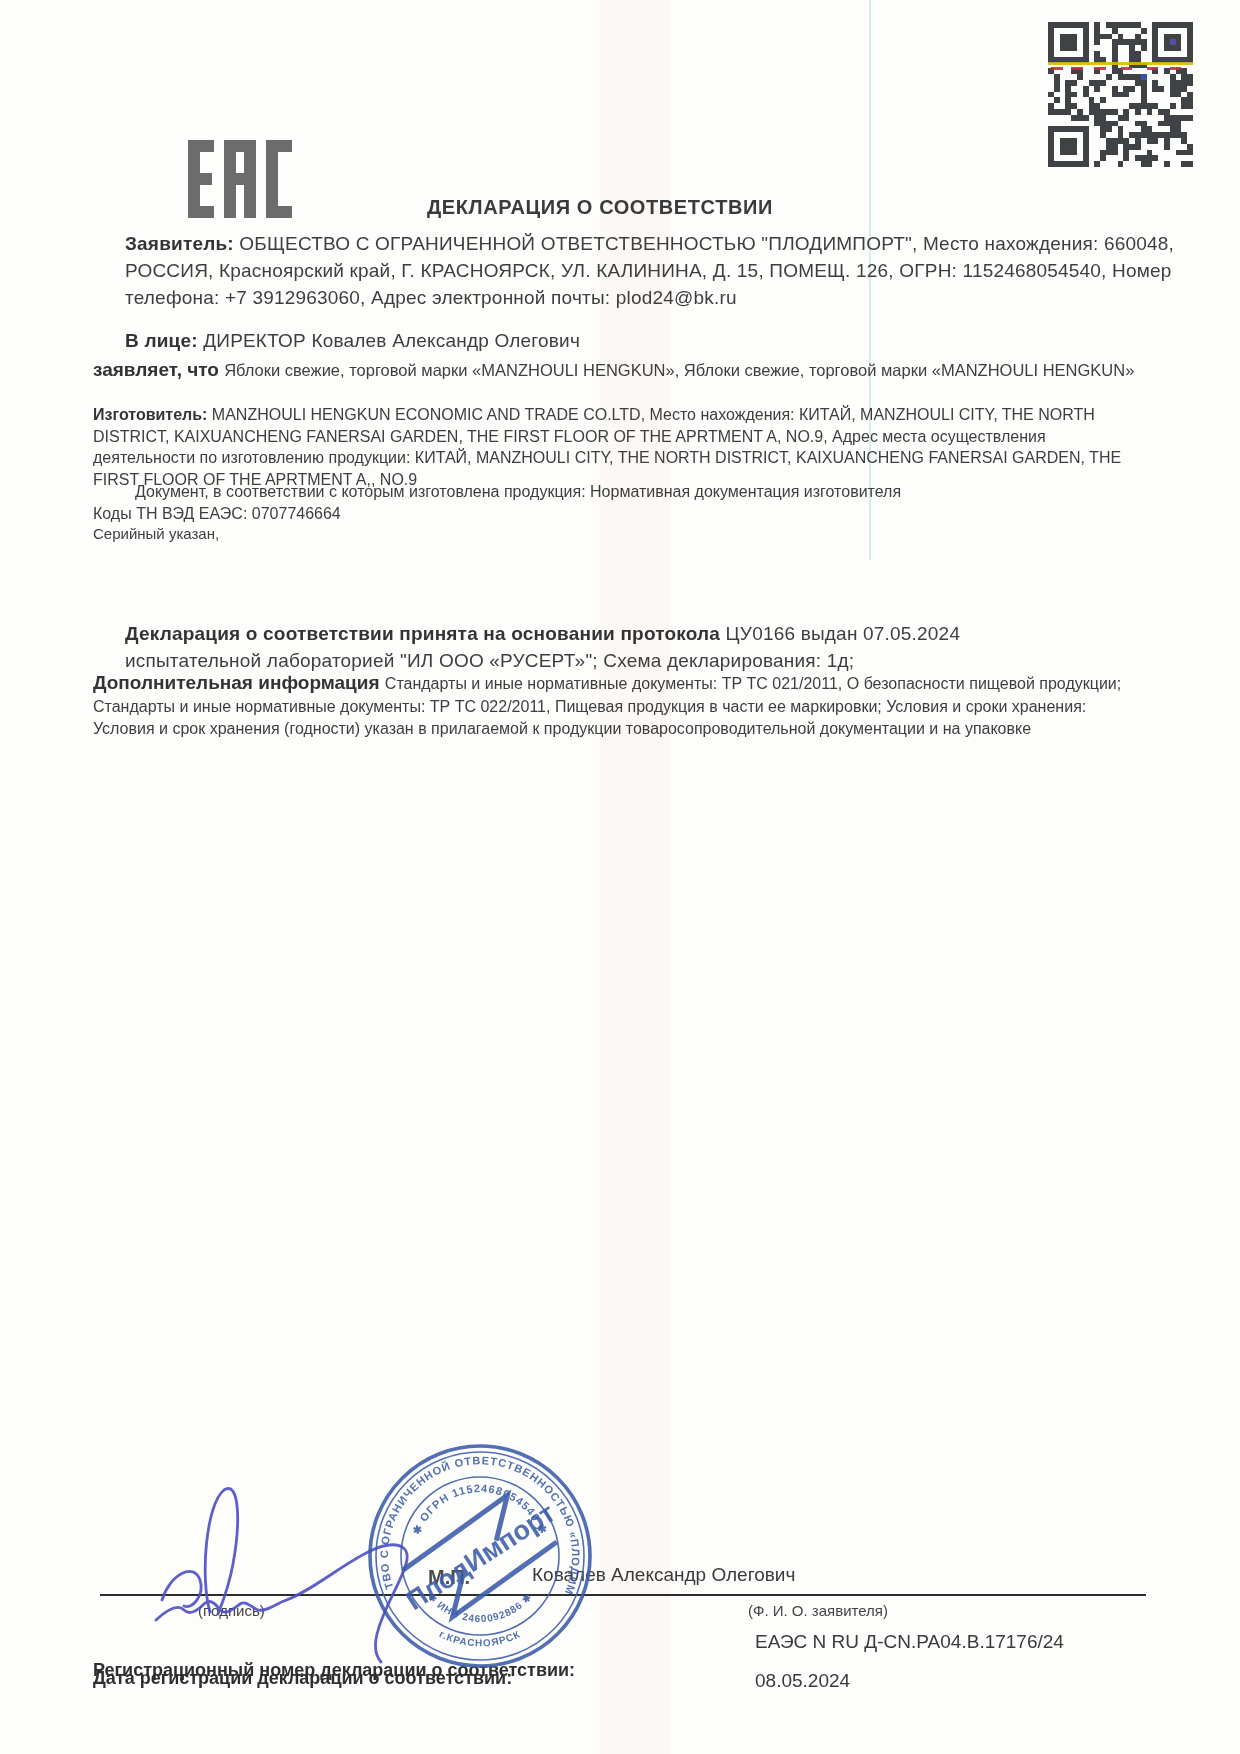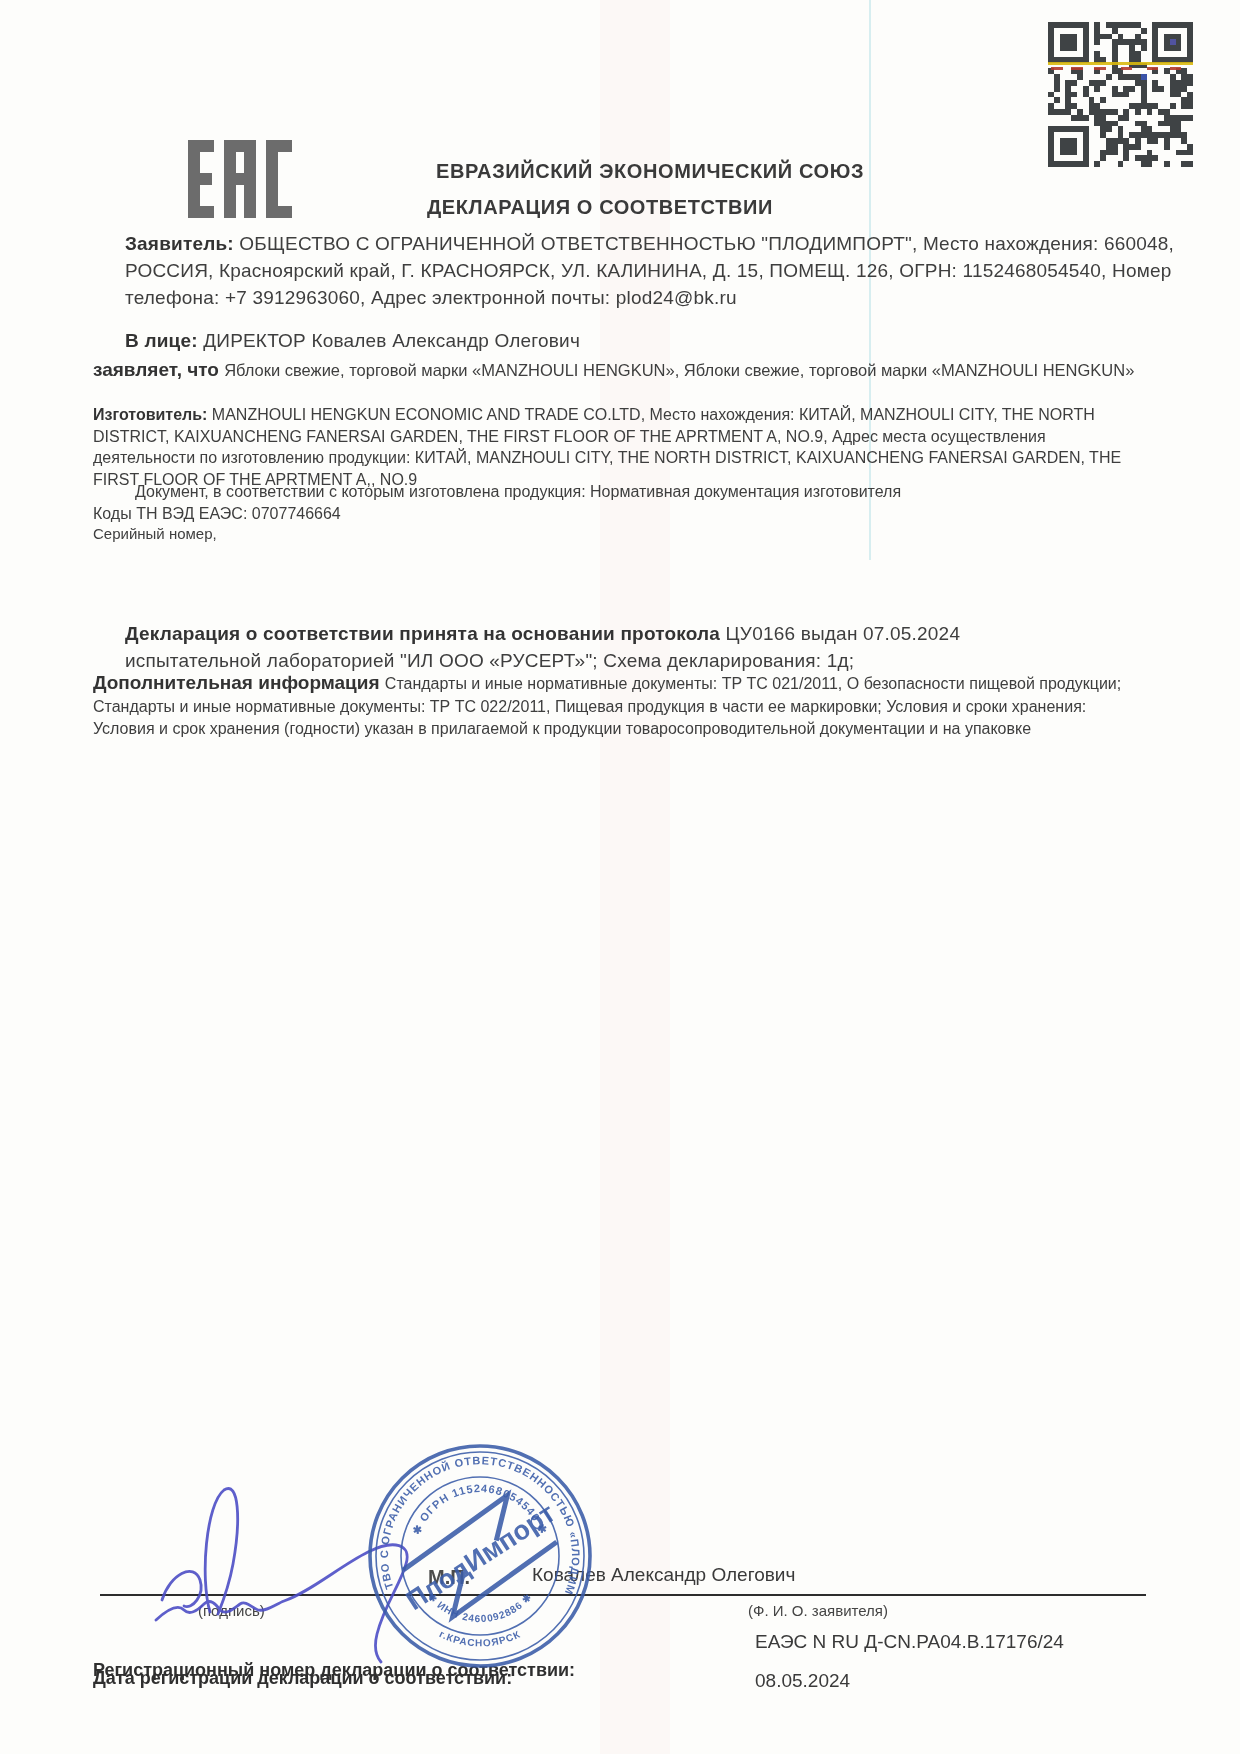--- a/index.html
+++ b/index.html
@@ -275,42 +275,41 @@
         <rect x="0.5" y="7.7" width="2" height="0.5" fill="#b33a2c" opacity="0.9"></rect>
         <rect x="4" y="7.7" width="2" height="0.5" fill="#b33a2c" opacity="0.9"></rect>
         <rect x="8" y="7.7" width="2" height="0.5" fill="#b33a2c" opacity="0.9"></rect>
         <rect x="12.5" y="7.7" width="2" height="0.5" fill="#b33a2c" opacity="0.9"></rect>
         <rect x="17" y="7.7" width="2" height="0.5" fill="#b33a2c" opacity="0.9"></rect>
         <rect x="21" y="7.7" width="2" height="0.5" fill="#b33a2c" opacity="0.9"></rect>
         <rect x="16" y="9" width="1" height="1" fill="#3a57c0" opacity="0.8"></rect>
         <rect x="21" y="3" width="1" height="1" fill="#5a5ac8" opacity="0.7"></rect>
       </svg></div>
 
-  <div class="abs title center" style="left:250px;top:160px;width:800px;">ЕВРАЗИЙСКИЙ ЭКОНОМИЧЕСКИЙ СОЮЗ</div>
   <div class="abs title center" style="left:250px;top:196px;width:700px;">ДЕКЛАРАЦИЯ О СООТВЕТСТВИИ</div>
 
   <div class="abs big" style="left:93px;top:230px;width:1060px;">
     <span class="b">Заявитель: </span><span>ОБЩЕСТВО С ОГРАНИЧЕННОЙ ОТВЕТСТВЕННОСТЬЮ "ПЛОДИМПОРТ", Место нахождения: 660048, РОССИЯ,  Красноярский край, Г. КРАСНОЯРСК, УЛ. КАЛИНИНА, Д. 15, ПОМЕЩ. 126, ОГРН: 1152468054540, Номер телефона: +7 3912963060, Адрес электронной почты: plod24@bk.ru</span>
   </div>
 
   <div class="abs big" style="left:93px;top:327px;width:1060px;">
     <span class="b">В лице: </span><span>ДИРЕКТОР Ковалев Александр Олегович</span>
   </div>
 
   <div class="abs" style="left:93px;top:358px;width:1045px;line-height:24px;">
     <span class="lab-big">заявляет, что </span><span class="txt-small">Яблоки свежие, торговой марки «MANZHOULI HENGKUN», Яблоки свежие, торговой марки «MANZHOULI HENGKUN»</span>
   </div>
 
   <div class="abs small" style="left:93px;top:404px;width:1040px;">
     <span class="b">Изготовитель: </span><span>MANZHOULI HENGKUN ECONOMIC AND TRADE CO.LTD, Место нахождения: КИТАЙ, MANZHOULI CITY, THE NORTH DISTRICT, KAIXUANCHENG FANERSAI GARDEN, THE FIRST FLOOR OF THE APRTMENT A, NO.9, Адрес места осуществления деятельности по изготовлению продукции: КИТАЙ, MANZHOULI CITY, THE NORTH DISTRICT, KAIXUANCHENG FANERSAI GARDEN, THE FIRST FLOOR OF THE APRTMENT A,, NO.9</span>
   </div>
 
   <div class="abs small" style="left:93px;top:481px;width:1040px;margin-left:42px;">Документ, в соответствии с которым изготовлена продукция: Нормативная документация изготовителя</div>
   <div class="abs small" style="left:93px;top:503px;width:1040px;">Коды ТН ВЭД ЕАЭС: 0707746664</div>
-  <div class="abs" style="left:93px;top:525px;width:1040px;font-size:15px;">Серийный номер,</div>
+  <div class="abs" style="left:93px;top:525px;width:1040px;font-size:15px;">Серийный указан,</div>
 
 
   <div class="abs big" style="left:93px;top:620px;width:905px;">
     <span class="b">Декларация о соответствии принята на основании протокола </span><span>ЦУ0166 выдан 07.05.2024 испытательной лабораторией "ИЛ ООО «РУСЕРТ»"; Схема декларирования: 1д;</span>
   </div>
 
   <div class="abs" style="left:93px;top:672px;width:1040px;line-height:22.5px;">
     <span class="lab-big">Дополнительная информация </span><span style="font-size:16px;">Стандарты и иные нормативные документы: ТР ТС 021/2011, О безопасности пищевой продукции; Стандарты и иные нормативные документы: ТР ТС 022/2011, Пищевая продукция в части ее маркировки; Условия и сроки хранения: Условия и срок хранения (годности) указан в прилагаемой к продукции товаросопроводительной документации и на упаковке</span>
   </div>
 

